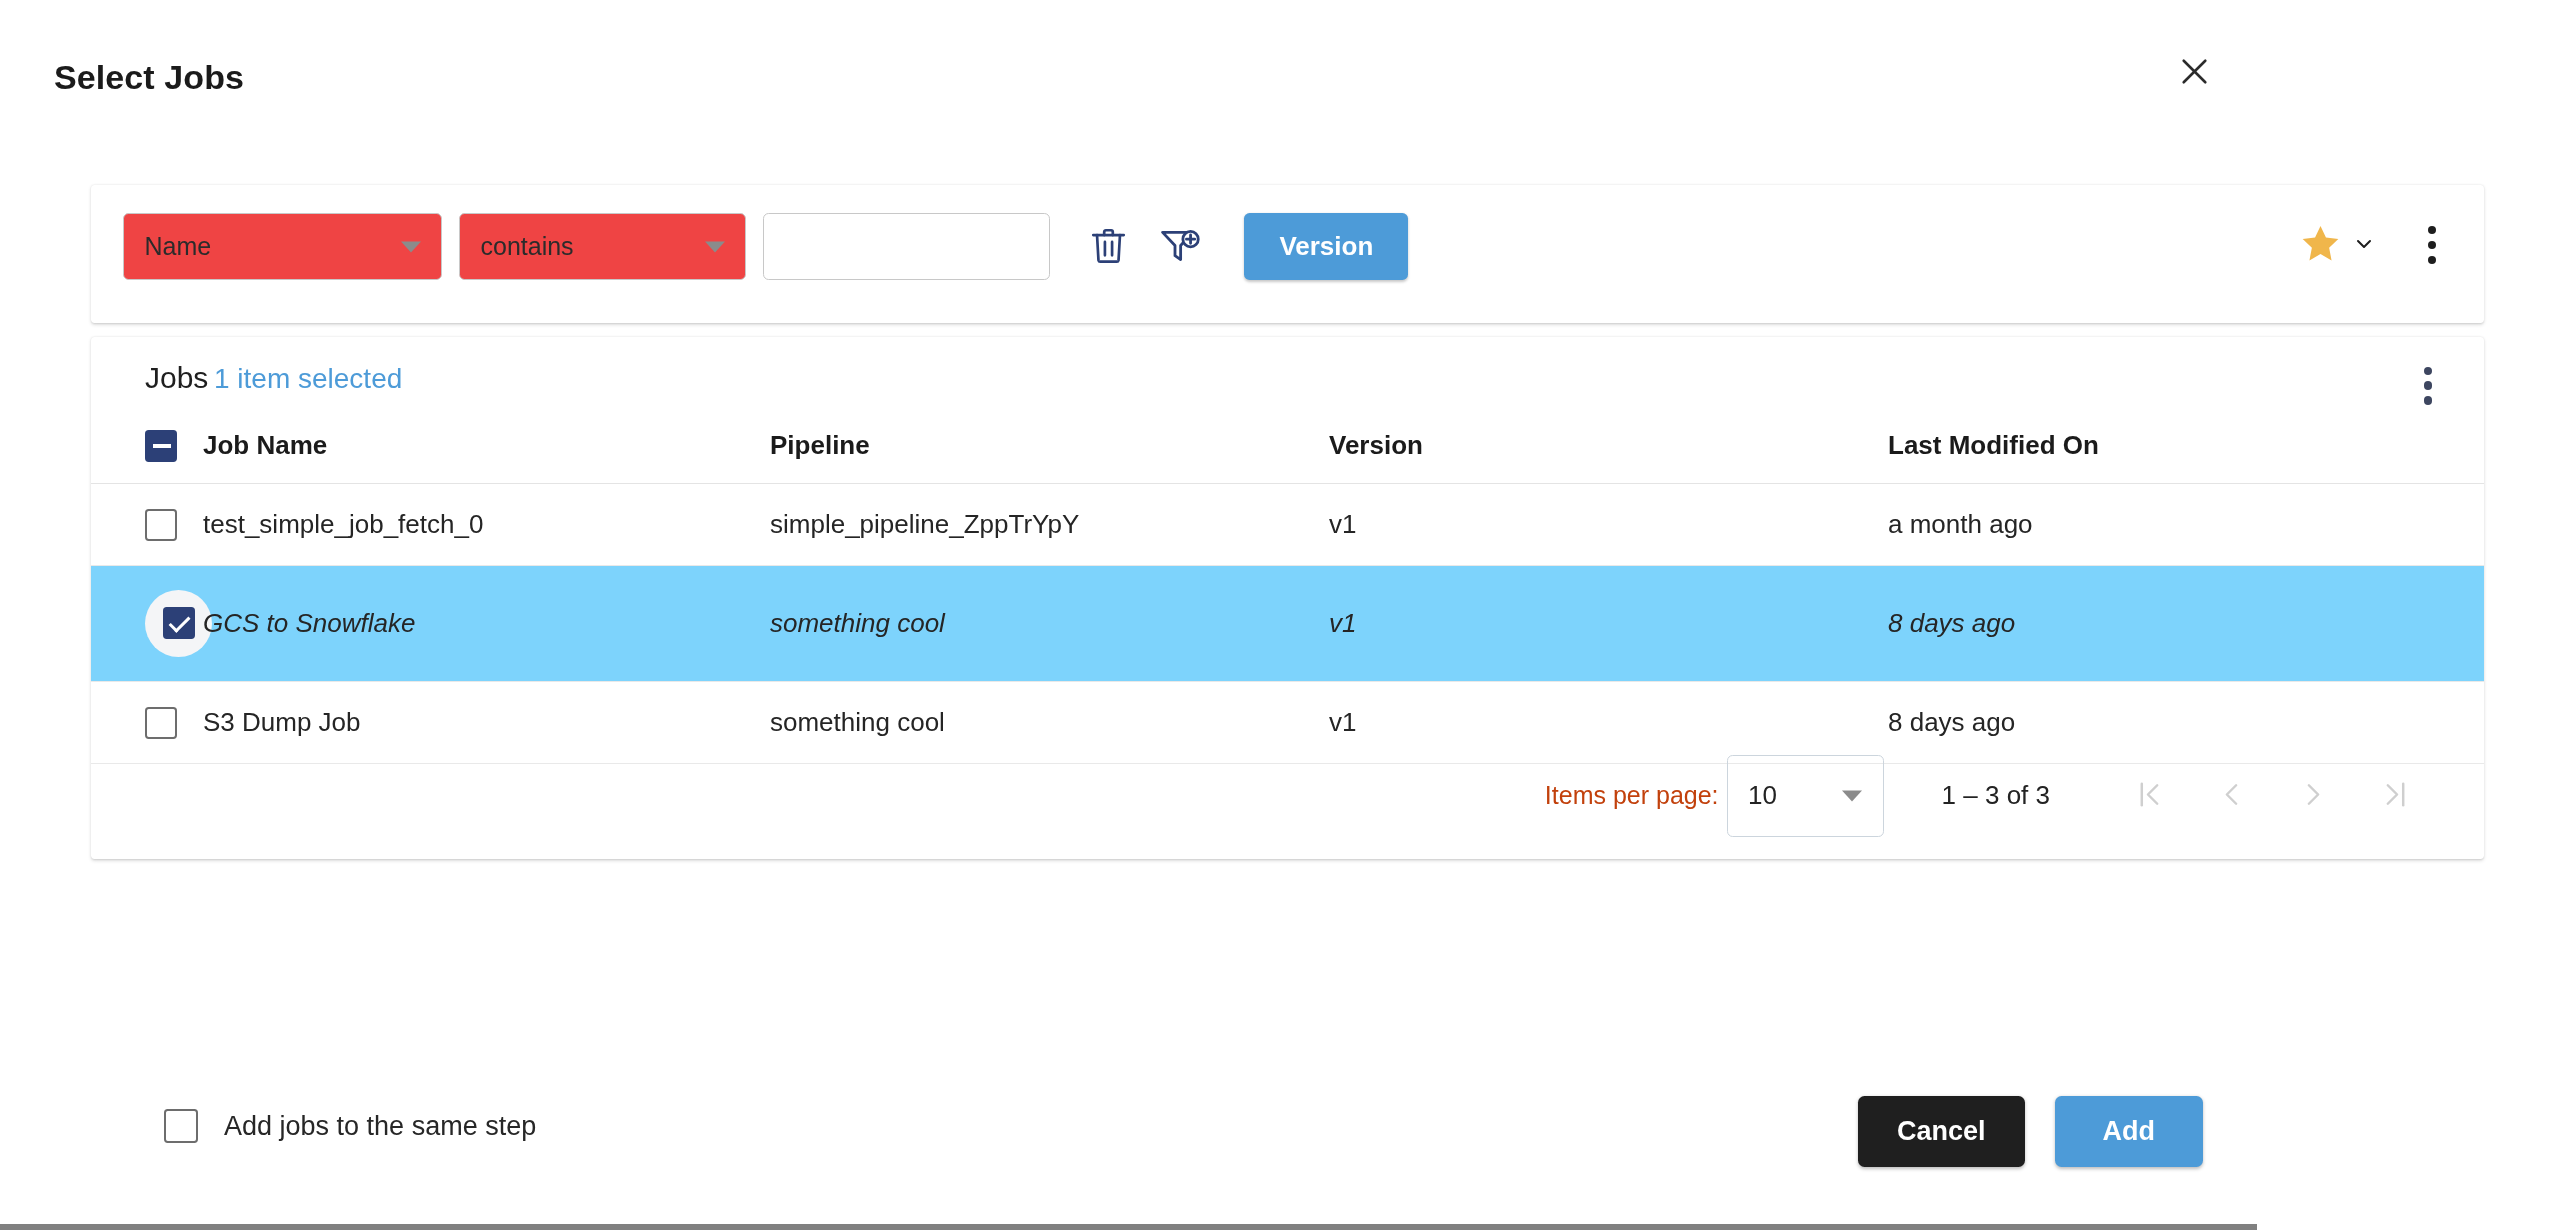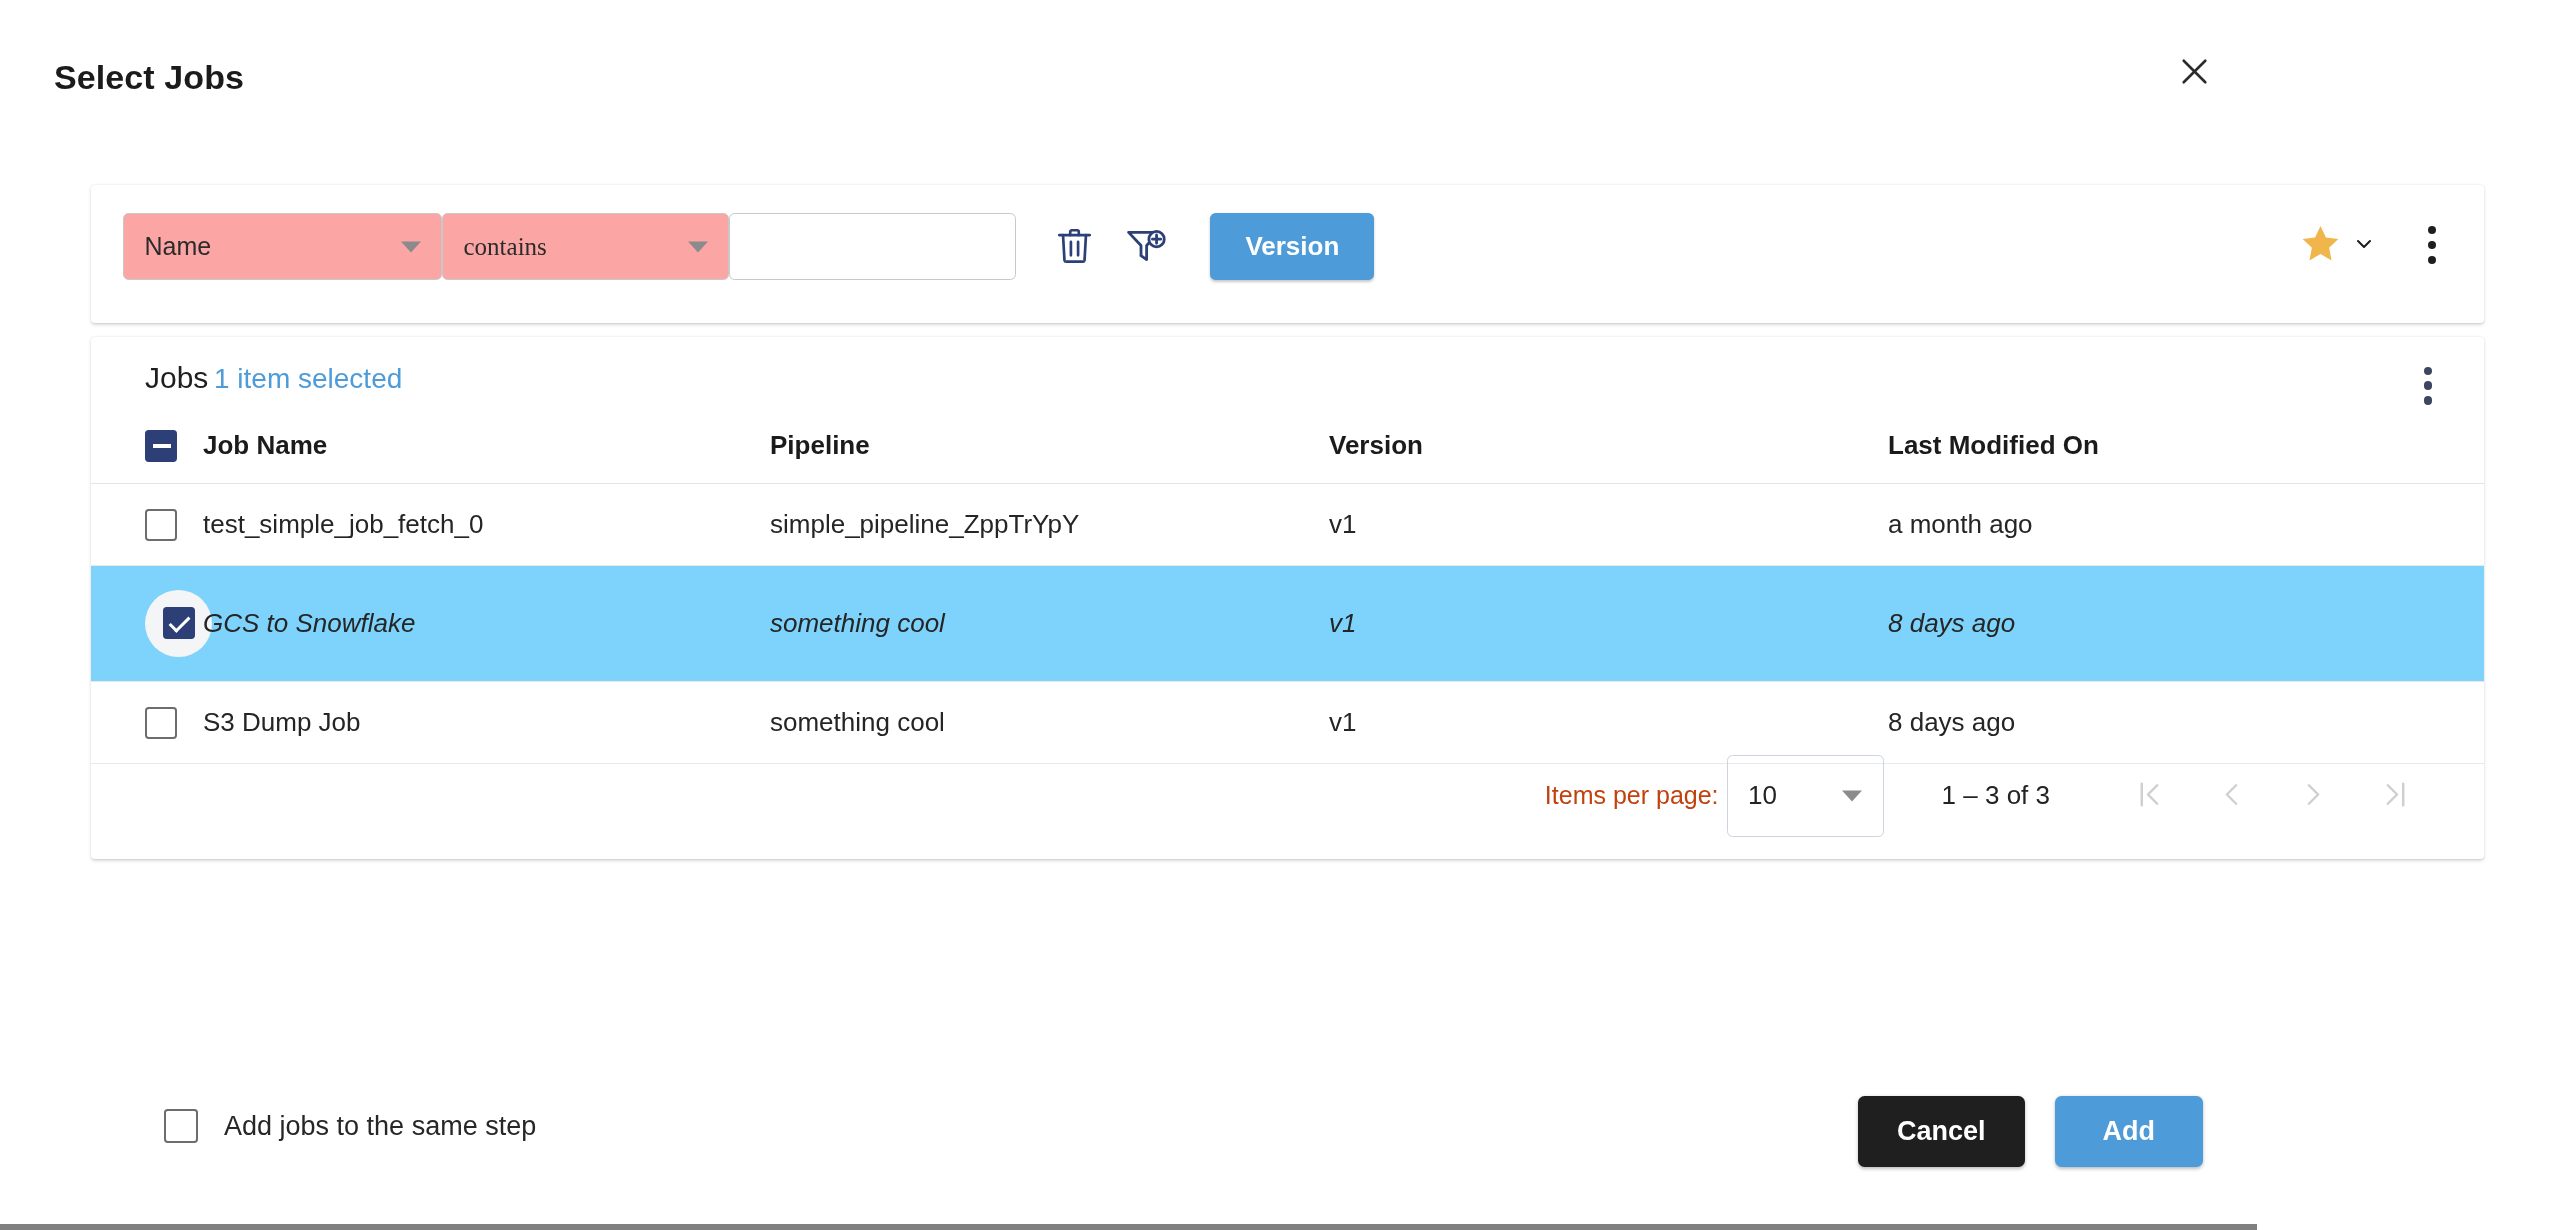--- a/index.html
+++ b/index.html
@@ -66,29 +66,30 @@
     display: flex;
     align-items: center;
     gap: 0;
   }
   .select-box {
     position: relative;
     width: 319px;
     height: 67px;
     border: 0.9px solid #c8c8c8;
     border-radius: 5.6px;
-    background: #fca5a5;
+    background: #ef4444;
     display: flex;
     align-items: center;
     padding: 0 20.5px;
     font-size: 25px;
     color: #2b2b2b;
     cursor: pointer;
-  }
-  .select-box.narrow { width: 287px; font-family: Liberation Serif, serif; }
+    margin-right: 17px;
+  }
+  .select-box.narrow { width: 287px; }
   .select-caret {
     position: absolute;
     right: 20.5px;
     top: 50%;
     transform: translateY(-50%);
     width: 0; height: 0;
     border-left: 10.3px solid transparent;
     border-right: 10.3px solid transparent;
     border-top: 11.2px solid #8b8b8b;
   }

